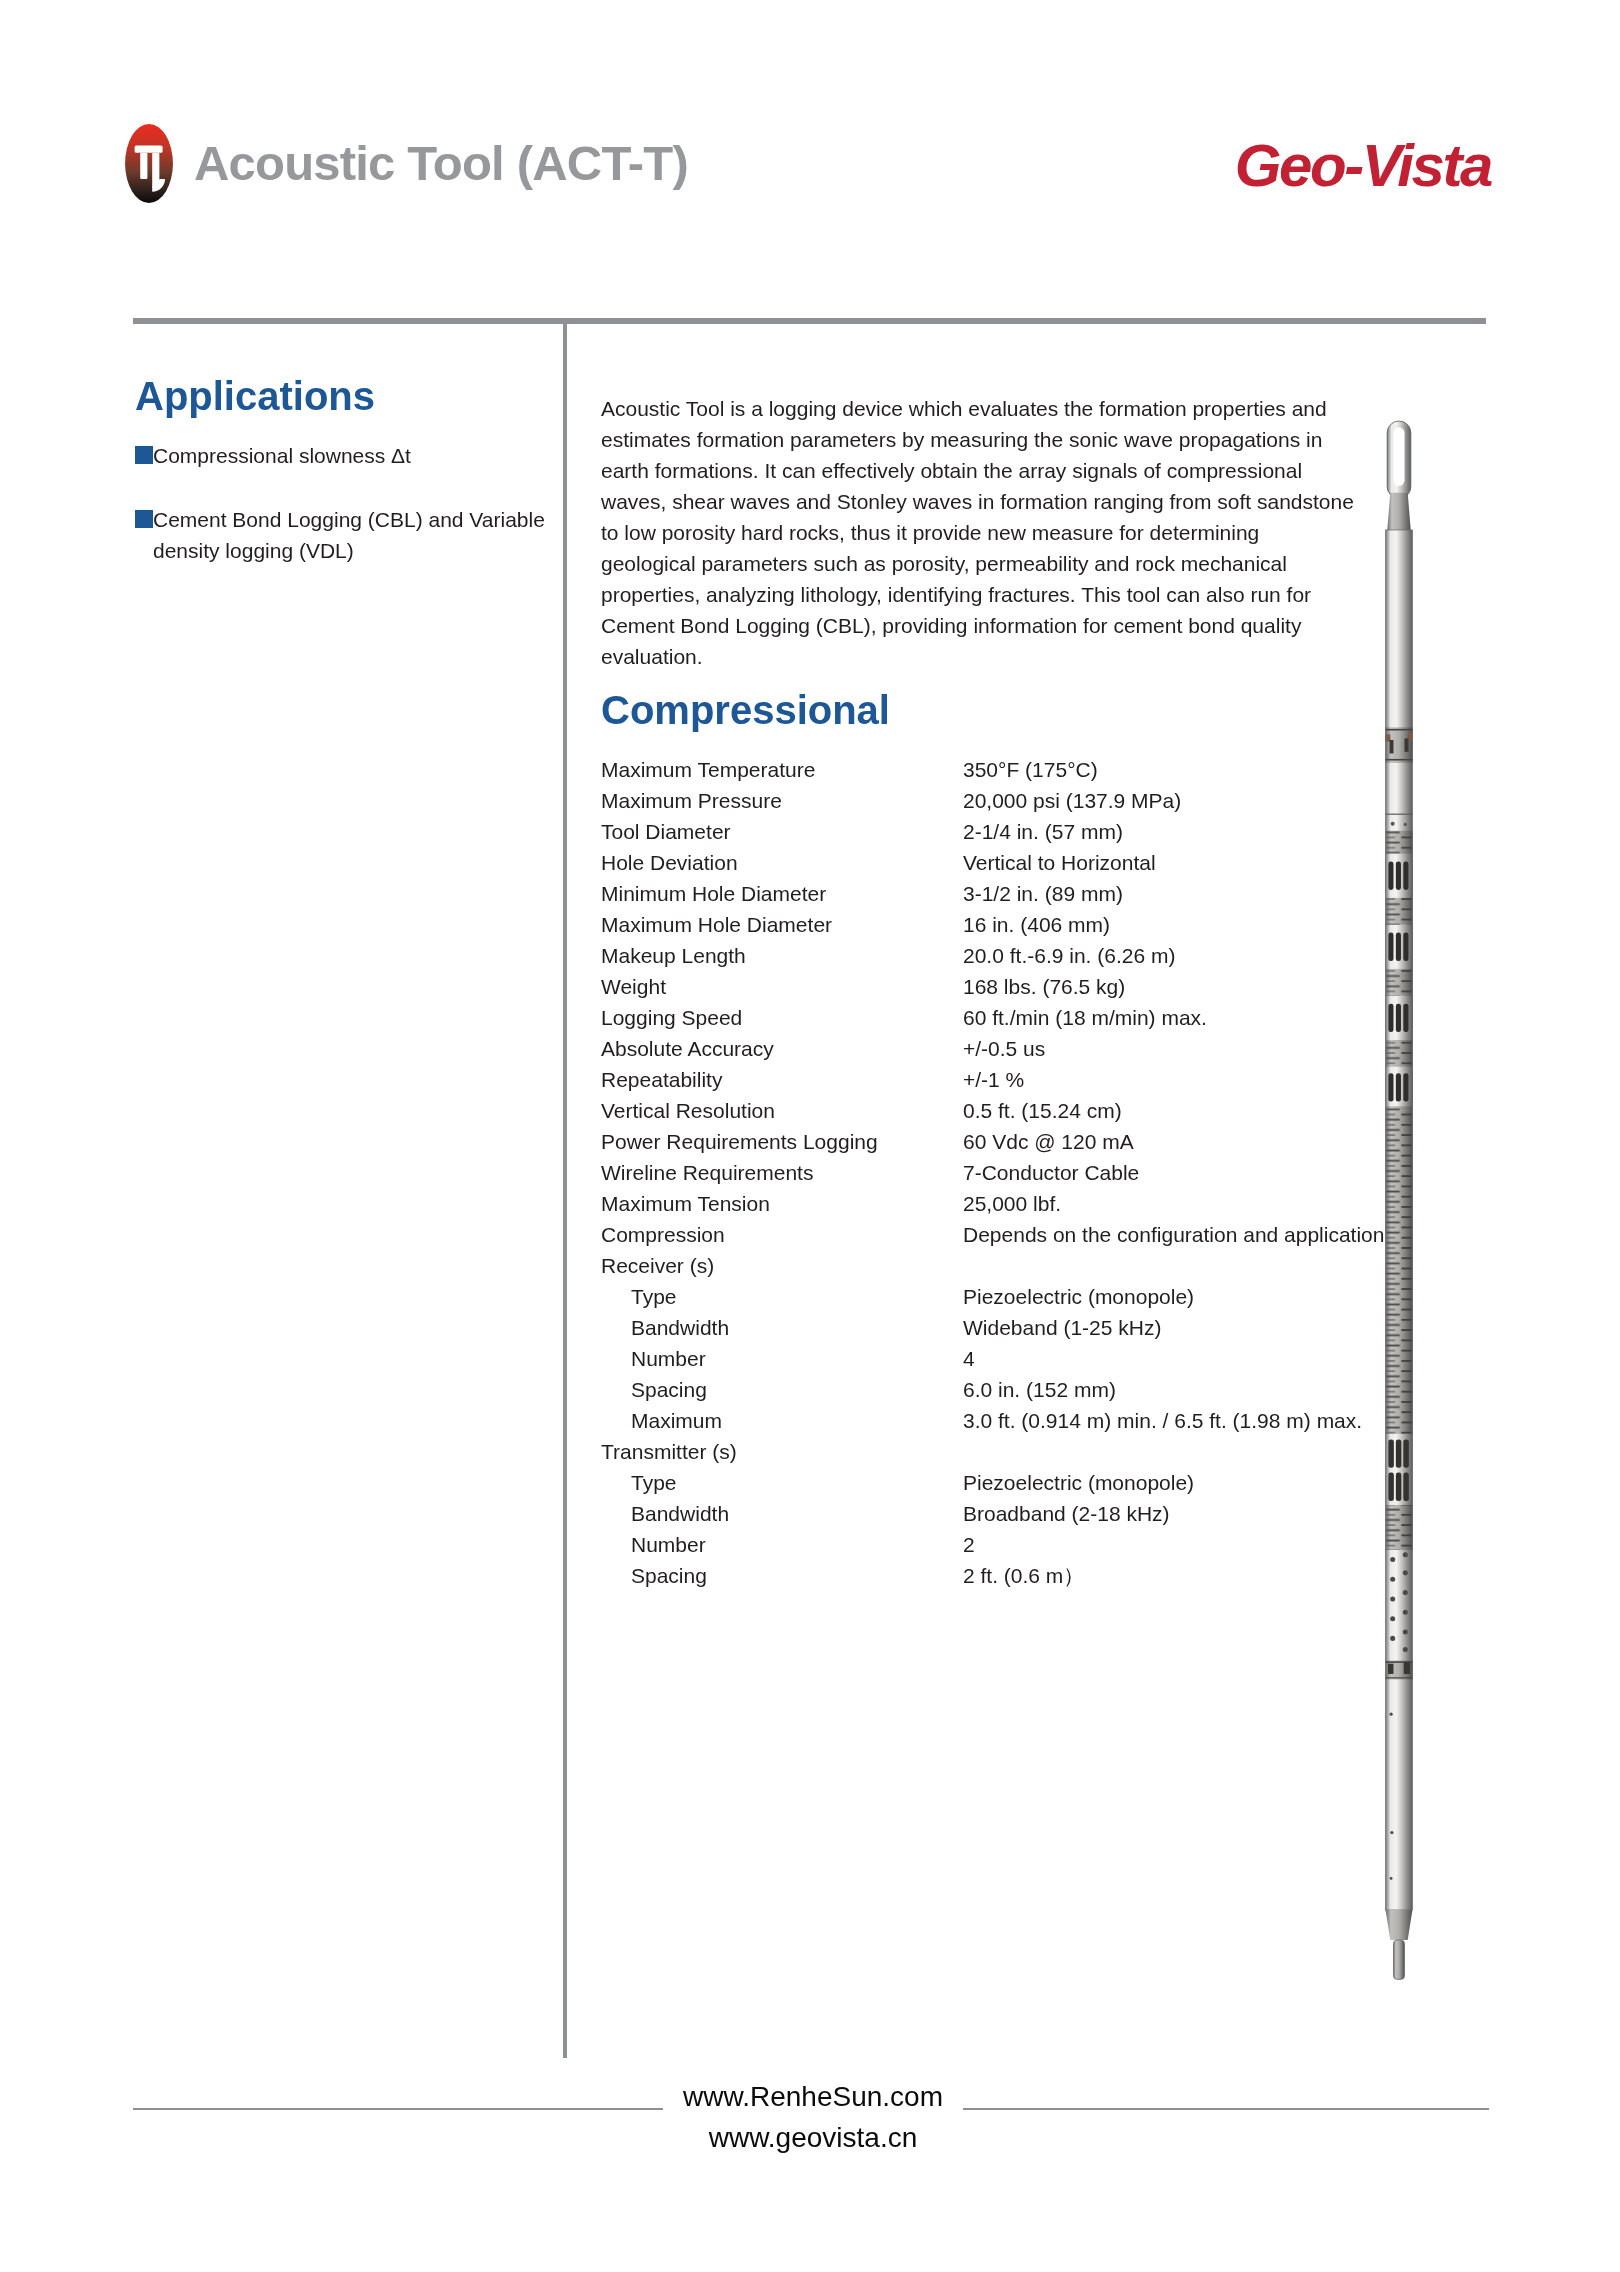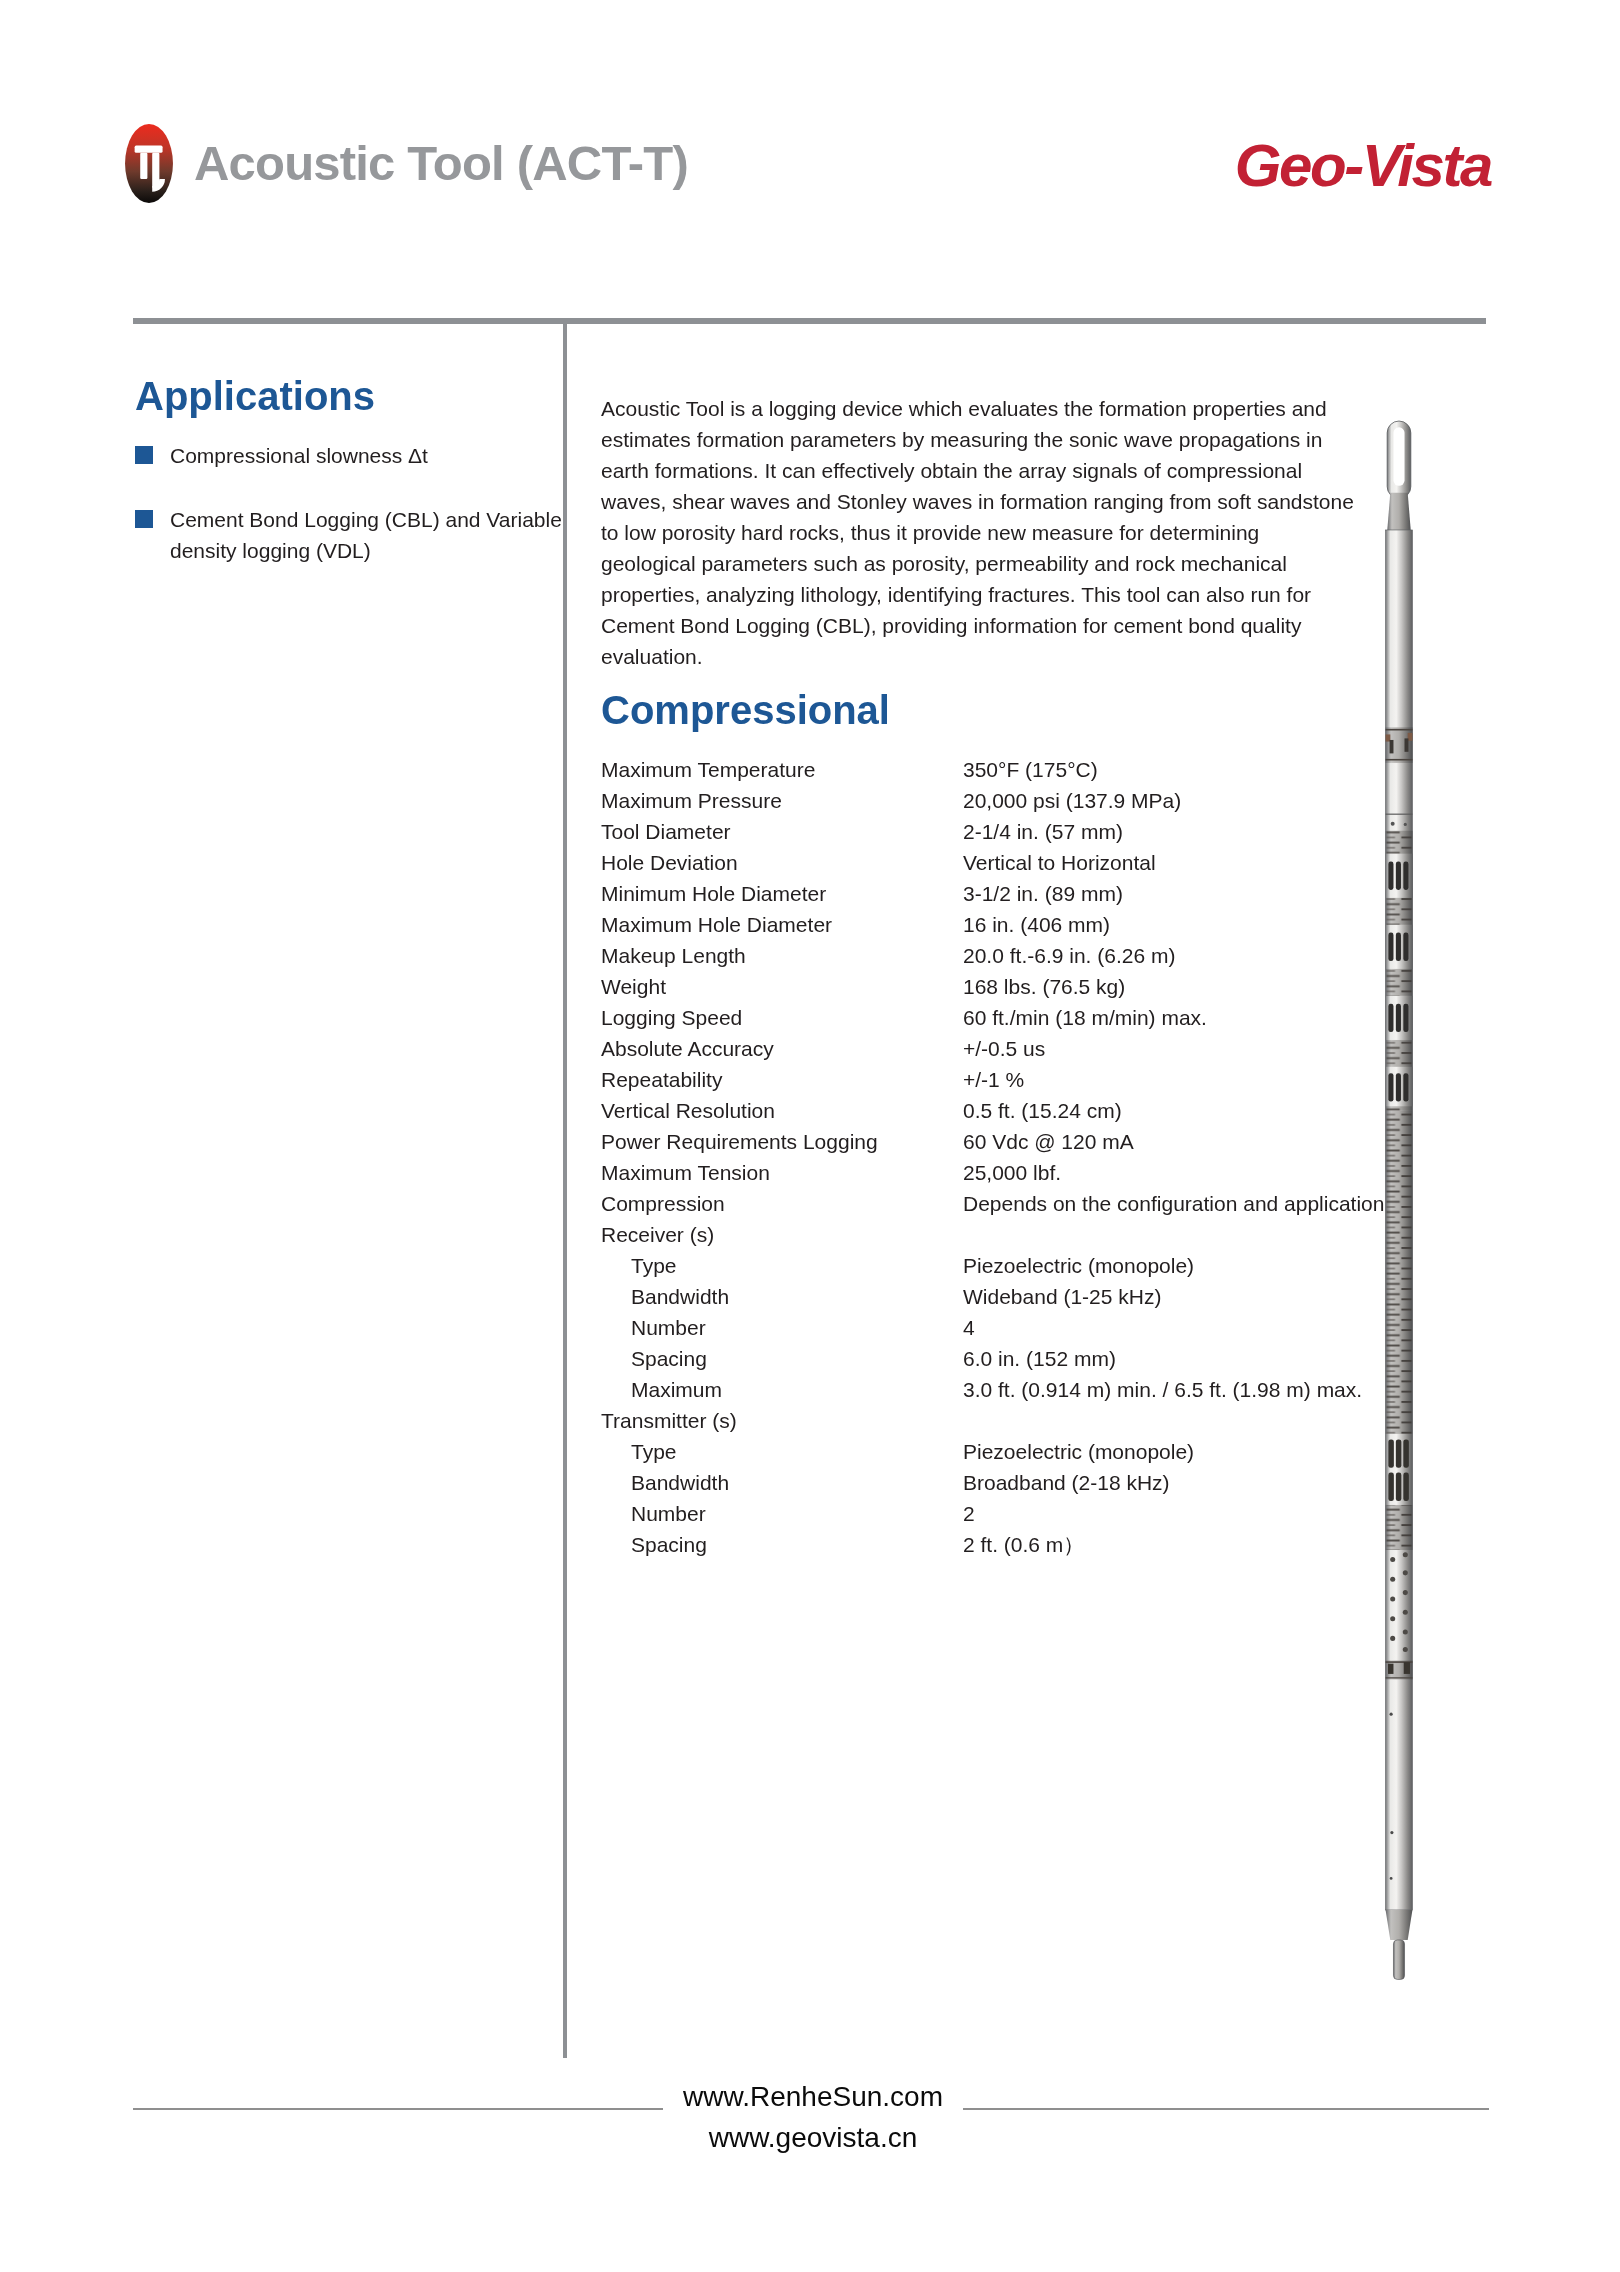--- a/index.html
+++ b/index.html
@@ -42,21 +42,21 @@
   .v-divider{position:absolute;left:563px;top:310px;width:4px;height:1734px;background:var(--rule-gray);}
 
   h2.section-heading{
     font-size:40px;line-height:43px;font-weight:bold;
     color:var(--accent-blue);letter-spacing:0;
   }
 
   
   .left-col{position:absolute;left:135px;top:361px;width:405px;}
   .bullets{margin-top:11px;}
-  .bullet-item{display:flex;gap:17px;margin-top:22px;margin-bottom:33px;}
+  .bullet-item{display:flex;gap:0;margin-top:22px;margin-bottom:33px;}
   .bullet-square{flex:none;width:18px;height:18px;margin-top:5.6px;background:var(--accent-blue);}
   .bullet-text{font-size:21px;line-height:31px;color:var(--text-dark);}
   .bullet-text .bl{display:block;white-space:nowrap;}
 
   
   .main-col{position:absolute;left:601px;top:361px;width:841px;}
   .intro-body{
     margin-top:17.5px;width:756px;
     font-size:21px;line-height:31px;color:var(--text-dark);
     text-align:left;
@@ -196,20 +196,24 @@
         <div class="spec-row">
           <div class="spec-label">Vertical Resolution</div>
           <div class="spec-value">0.5 ft. (15.24 cm)</div>
         </div>
 
         <div class="spec-row">
           <div class="spec-label">Power Requirements Logging</div>
           <div class="spec-value">60 Vdc @ 120 mA</div>
         </div>
 
+        <div class="spec-row">
+          <div class="spec-label">Wireline Requirements</div>
+          <div class="spec-value">7-Conductor Cable</div>
+        </div>
 
         <div class="spec-row">
           <div class="spec-label">Maximum Tension</div>
           <div class="spec-value">25,000 lbf.</div>
         </div>
 
         <div class="spec-row">
           <div class="spec-label">Compression</div>
           <div class="spec-value">Depends on the configuration and application</div>
         </div>

